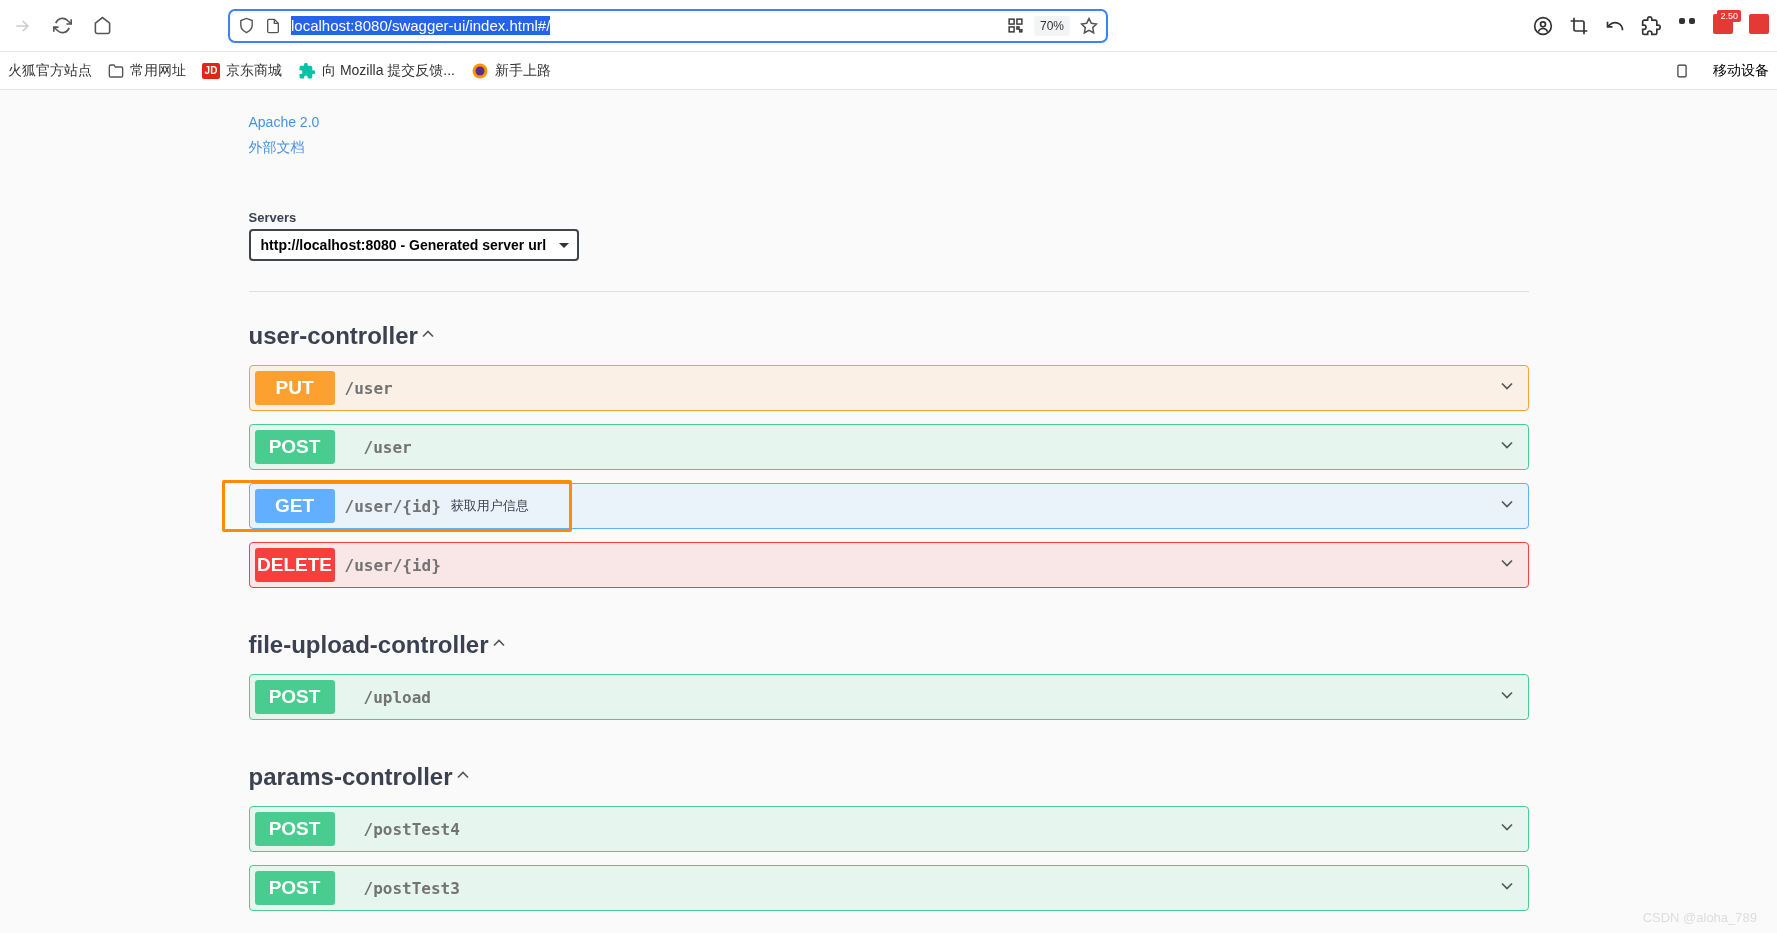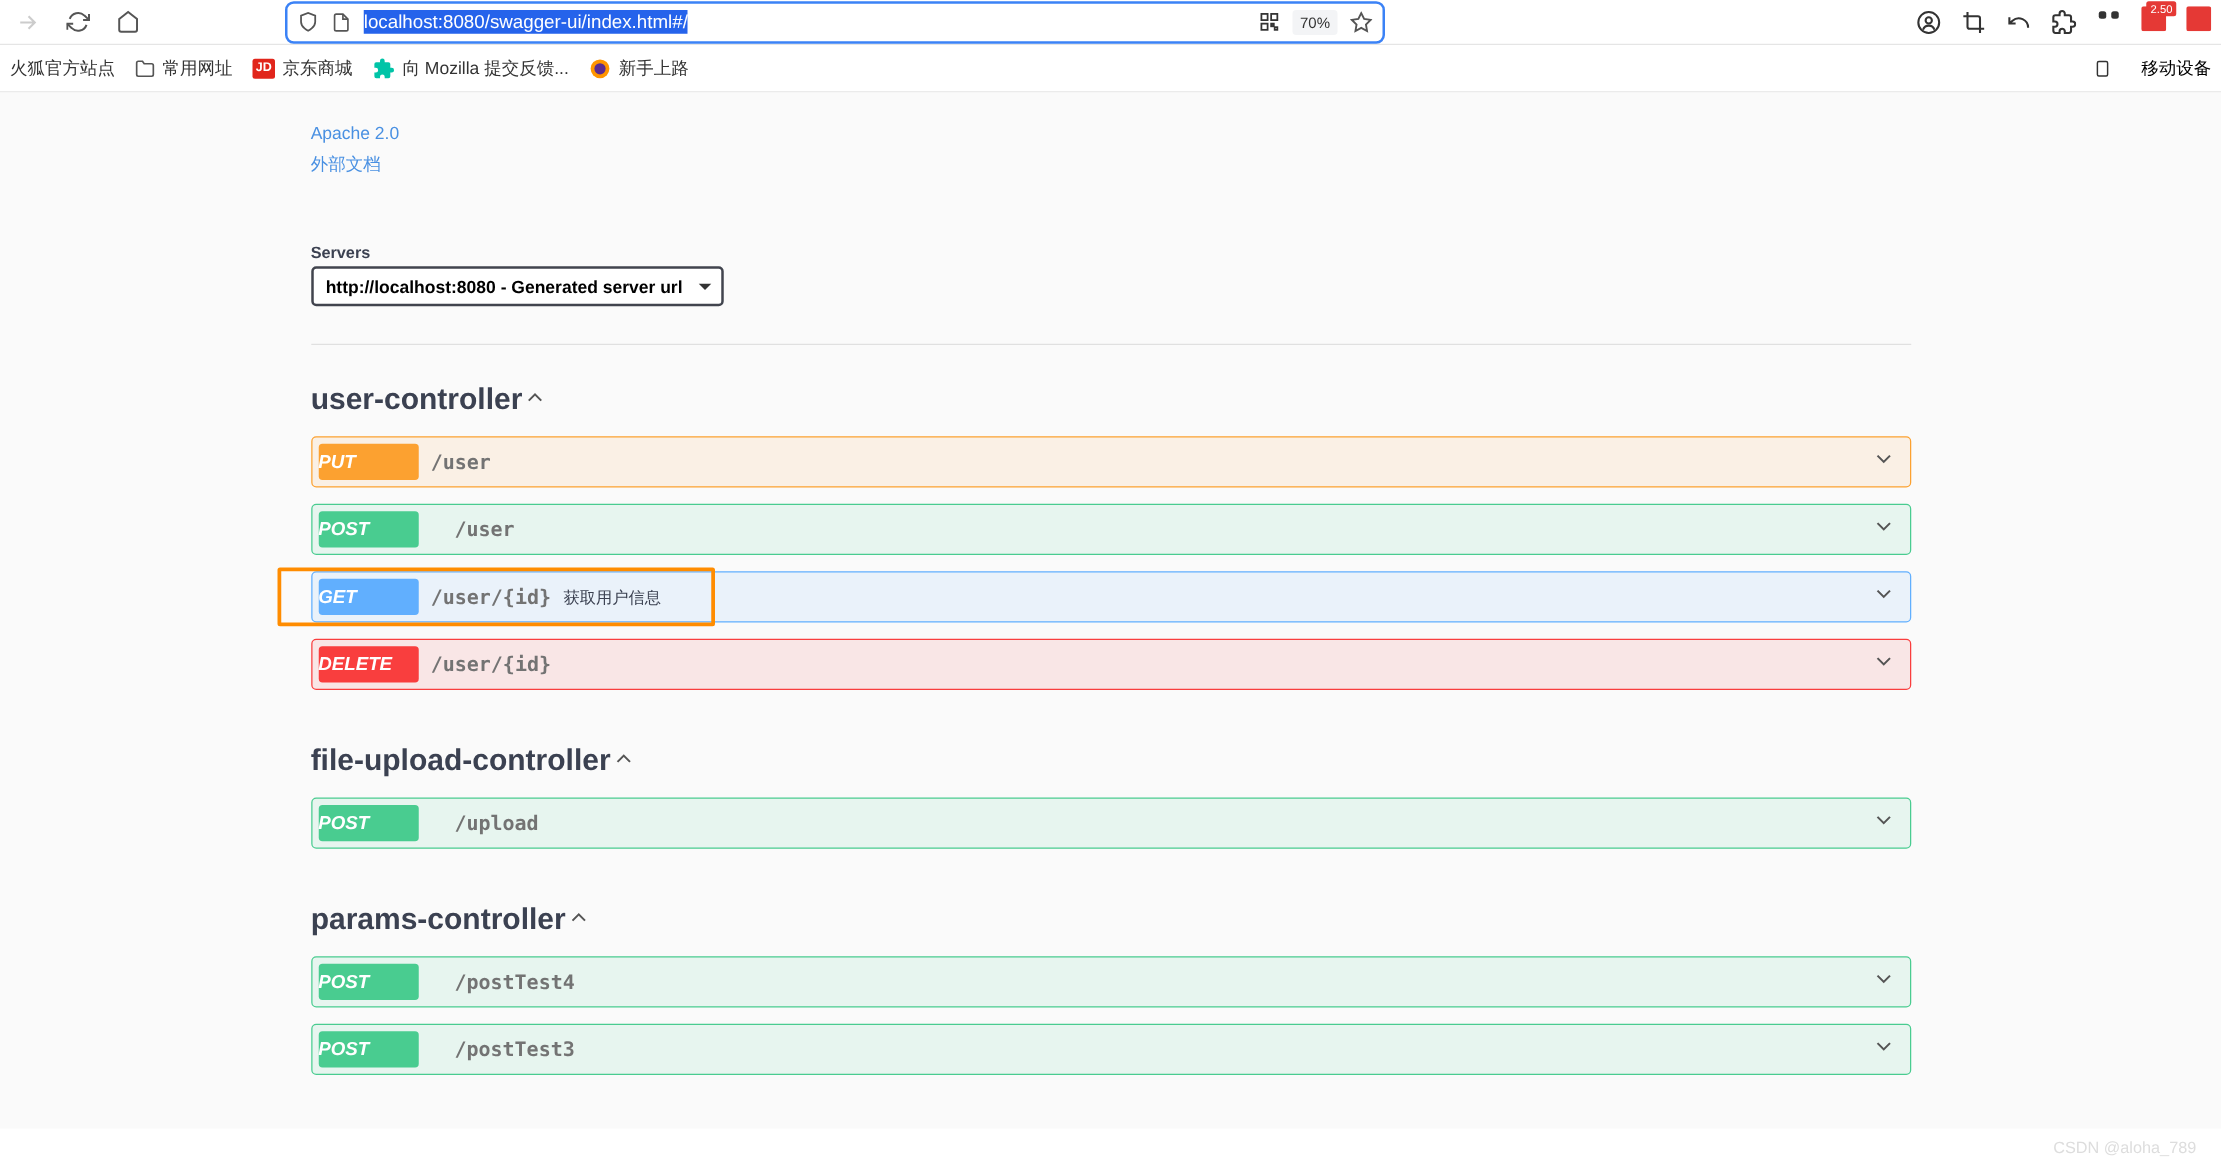--- a/index.html
+++ b/index.html
@@ -1,19 +1,19 @@
 <!DOCTYPE html>
 <html><head>
   <meta charset="utf-8">
   <style>
     * { box-sizing: border-box; margin: 0; padding: 0; }
     body { font-family: -apple-system, BlinkMacSystemFont, "Segoe UI", sans-serif; background: #fff; width: 1777px; }
     
     
-    .browser-bar { display: flex; align-items: center; padding: 6px 8px; gap: 12px; border-bottom: 1px solid #e5e5e5; height: 36px; }
+    .browser-bar { display: flex; align-items: center; padding: 6px 8px; gap: 12px; border-bottom: 1px solid #e5e5e5; height: 52px; }
     .nav-btn { width: 28px; height: 28px; display: flex; align-items: center; justify-content: center; cursor: pointer; color: #555; border-radius: 4px; }
     .nav-btn.disabled { color: #ccc; }
     .url-bar { flex: 0 0 880px; display: flex; align-items: center; border: 2px solid #3b82f6; border-radius: 7px; height: 34px; padding: 0 8px; gap: 10px; margin-left: 100px; }
     .url-text { flex: 1; color: #000; font-size: 15px; }
     .url-highlight { background: #2563eb; color: #fff; padding: 1px 0; }
     .zoom-badge { background: #f3f4f6; color: #333; font-size: 12px; padding: 3px 6px; border-radius: 3px; font-weight: 500; }
     .toolbar-right { display: flex; gap: 16px; margin-left: auto; align-items: center; }
     .toolbar-icon { width: 20px; height: 20px; color: #333; }
     
     
@@ -33,21 +33,21 @@
     .server-select { border: 2px solid #41444e; border-radius: 4px; padding: 6px 30px 6px 10px; font-size: 14px; font-weight: 700; background: #fff; cursor: pointer; appearance: none; position: relative; }
     .select-wrap { position: relative; display: inline-block; }
     .select-wrap::after { content: ""; position: absolute; right: 10px; top: 50%; transform: translateY(-50%); border: 5px solid transparent; border-top-color: #333; margin-top: 3px; pointer-events: none; }
     
     .tag-section { padding-top: 20px; }
     .tag-header { display: flex; align-items: center; justify-content: flex-start; padding: 10px 0 15px; cursor: pointer; }
     .tag-name { font-size: 24px; font-weight: 700; color: #3b4151; font-family: sans-serif; }
     .chevron { width: 20px; height: 20px; color: #555; }
     
     .operation { display: flex; align-items: center; border: 1px solid; border-radius: 4px; padding: 5px; margin-bottom: 13px; cursor: pointer; }
-    .op-method { font-size: 15px; font-weight: 700; color: #fff; padding: 6px 0; border-radius: 3px; text-align: left; min-width: 80px; font-family: sans-serif; font-style: italic; }
+    .op-method { font-size: 19px; font-weight: 700; color: #fff; padding: 6px 0; border-radius: 3px; text-align: center; min-width: 80px; font-family: sans-serif; }
     .op-path { font-family: monospace; font-size: 16px; font-weight: 600; color: #737373; margin-left: 10px; }
     .op-summary { font-size: 13px; color: #3b4151; margin-left: 10px; }
     .op-chevron { margin-left: auto; margin-right: 6px; }
     
     .op-put { background: rgba(252,161,48,.1); border-color: #fca130; }
     .op-put .op-method { background: #fca130; }
     .op-post { background: rgba(73,204,144,.1); border-color: #49cc90; gap: 19px; }
     .op-post .op-method { background: #49cc90; }
     .op-get { background: rgba(97,175,254,.1); border-color: #61affe; }
     .op-get .op-method { background: #61affe; }

